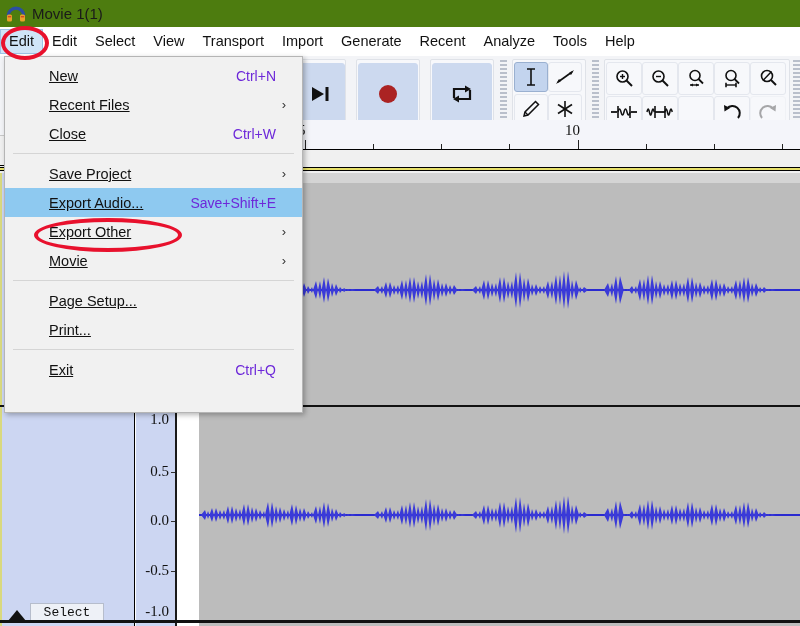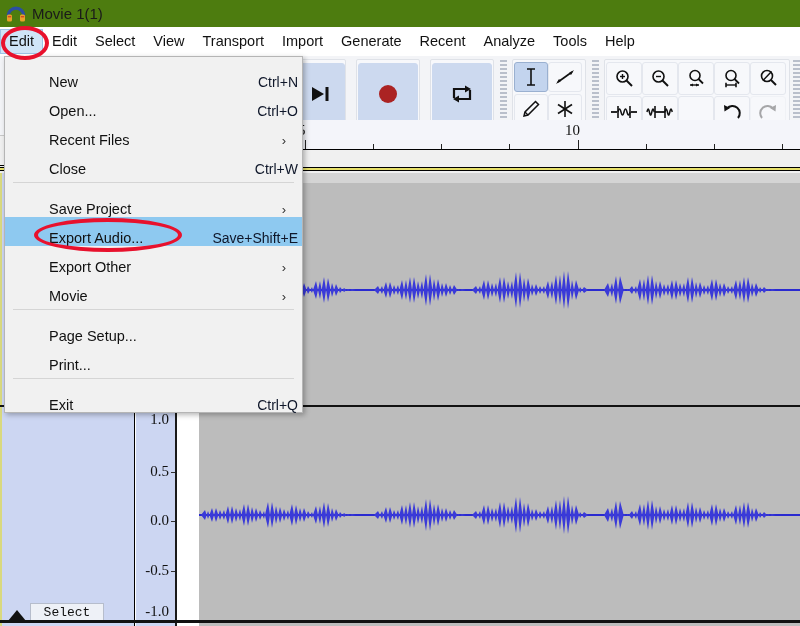--- a/index.html
+++ b/index.html
@@ -122,26 +122,26 @@
   }
 
   
   .menu {
     position: absolute; left: 4px; top: 56px; width: 299px; height: 357px;
     background: #f1f1f1; border: 1px solid #b5b5b5;
     box-shadow: 2px 2px 5px rgba(0,0,0,.28);
     padding: 4px 0; z-index: 40;
   }
   .menu-item {
-    position: relative; height: 29px; display: flex; align-items: flex-end;
-    padding: 0 14px 0 44px; font-size: 14.5px; color: #111; white-space: nowrap;
+    position: relative; height: 29px; display: flex; align-items: center;
+    padding: 0 14px 0 44px; font-size: 14.5px; color: #111; white-space: nowrap; text-decoration: underline;
   }
   .menu-item.sel { background: #8ec9f0; }
   .menu-item .accel {
-    position: absolute; right: 4px; font-size: 14px; color: #0f172a;
+    position: absolute; right: 26px; font-size: 14px; color: #6d28d9;
   }
   .menu-item .sub-arrow {
     position: absolute; right: 16px; font-size: 13px; color: #333;
   }
   .menu-sep { height: 1px; background: #d5d5d5; margin: 5px 8px; }
 
   
   .ann {
     position: absolute; border: 4px solid #e8112d; border-radius: 50%;
     z-index: 60; pointer-events: none;
@@ -477,24 +477,20 @@
   </div>
 
   <div class="track-sep" style="top:620px; height:3px;"></div>
 
   <div class="menu">
     <div class="menu-item">
       <span>New</span>
       <span class="accel">Ctrl+N</span>
     </div>
     <div class="menu-item">
-      <span>Open...</span>
-      <span class="accel">Ctrl+O</span>
-    </div>
-    <div class="menu-item">
       <span>Recent Files</span>
       <span class="sub-arrow">›</span>
     </div>
     <div class="menu-item">
       <span>Close</span>
       <span class="accel">Ctrl+W</span>
     </div>
     <div class="menu-sep"></div>
     <div class="menu-item">
       <span>Save Project</span>

